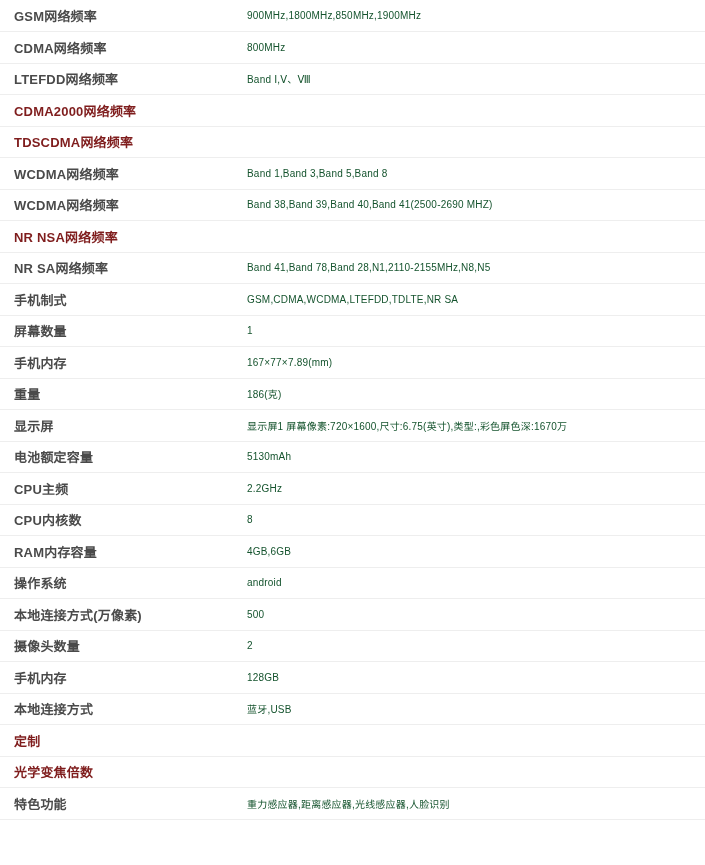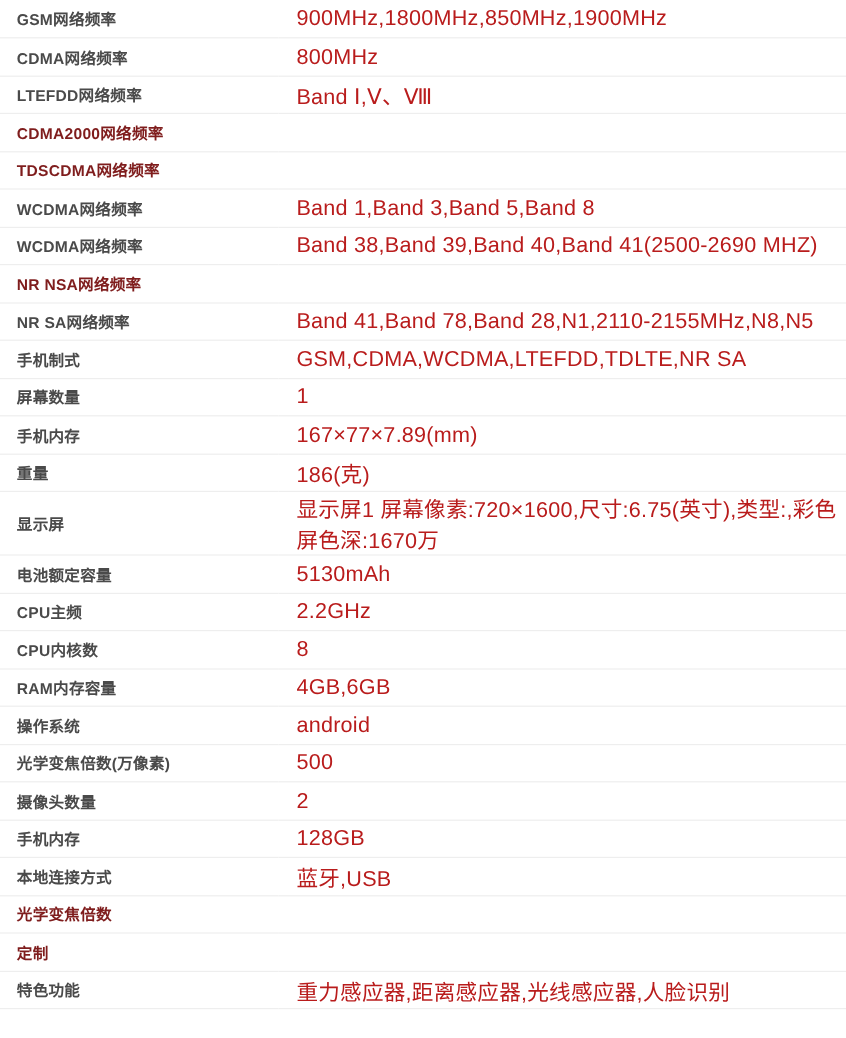--- a/index.html
+++ b/index.html
@@ -34,23 +34,23 @@
     width: 232px;
     padding-left: 14px;
     color: #4a4a4a;
     font-weight: bold;
     font-size: 13px;
     letter-spacing: 0.2px;
   }
   td.value {
     width: 473px;
     padding-left: 15px;
-    color: #b91c1c;
+    color: #14532d;
     font-weight: normal;
-    font-size: 18px;
+    font-size: 10px;
     letter-spacing: 0.2px;
     word-break: break-all;
   }
   
   tr.empty td.label {
     color: #7f1d1d;
     font-weight: bold;
   }
 </style>
 </head>
@@ -128,41 +128,41 @@
       </tr>
       <tr>
         <td class="label">RAM内存容量</td>
         <td class="value">4GB,6GB</td>
       </tr>
       <tr>
         <td class="label">操作系统</td>
         <td class="value">android</td>
       </tr>
       <tr>
-        <td class="label">光学变焦倍数(万像素)</td>
+        <td class="label">本地连接方式(万像素)</td>
         <td class="value">500</td>
       </tr>
       <tr>
         <td class="label">摄像头数量</td>
         <td class="value">2</td>
       </tr>
       <tr>
         <td class="label">手机内存</td>
         <td class="value">128GB</td>
       </tr>
       <tr>
         <td class="label">本地连接方式</td>
         <td class="value">蓝牙,USB</td>
       </tr>
       <tr class="empty">
-        <td class="label">光学变焦倍数</td>
+        <td class="label">定制</td>
         <td class="value"></td>
       </tr>
       <tr class="empty">
-        <td class="label">定制</td>
+        <td class="label">光学变焦倍数</td>
         <td class="value"></td>
       </tr>
       <tr>
         <td class="label">特色功能</td>
         <td class="value">重力感应器,距离感应器,光线感应器,人脸识别</td>
       </tr>
     </tbody>
 </table>
 
 </body></html>

